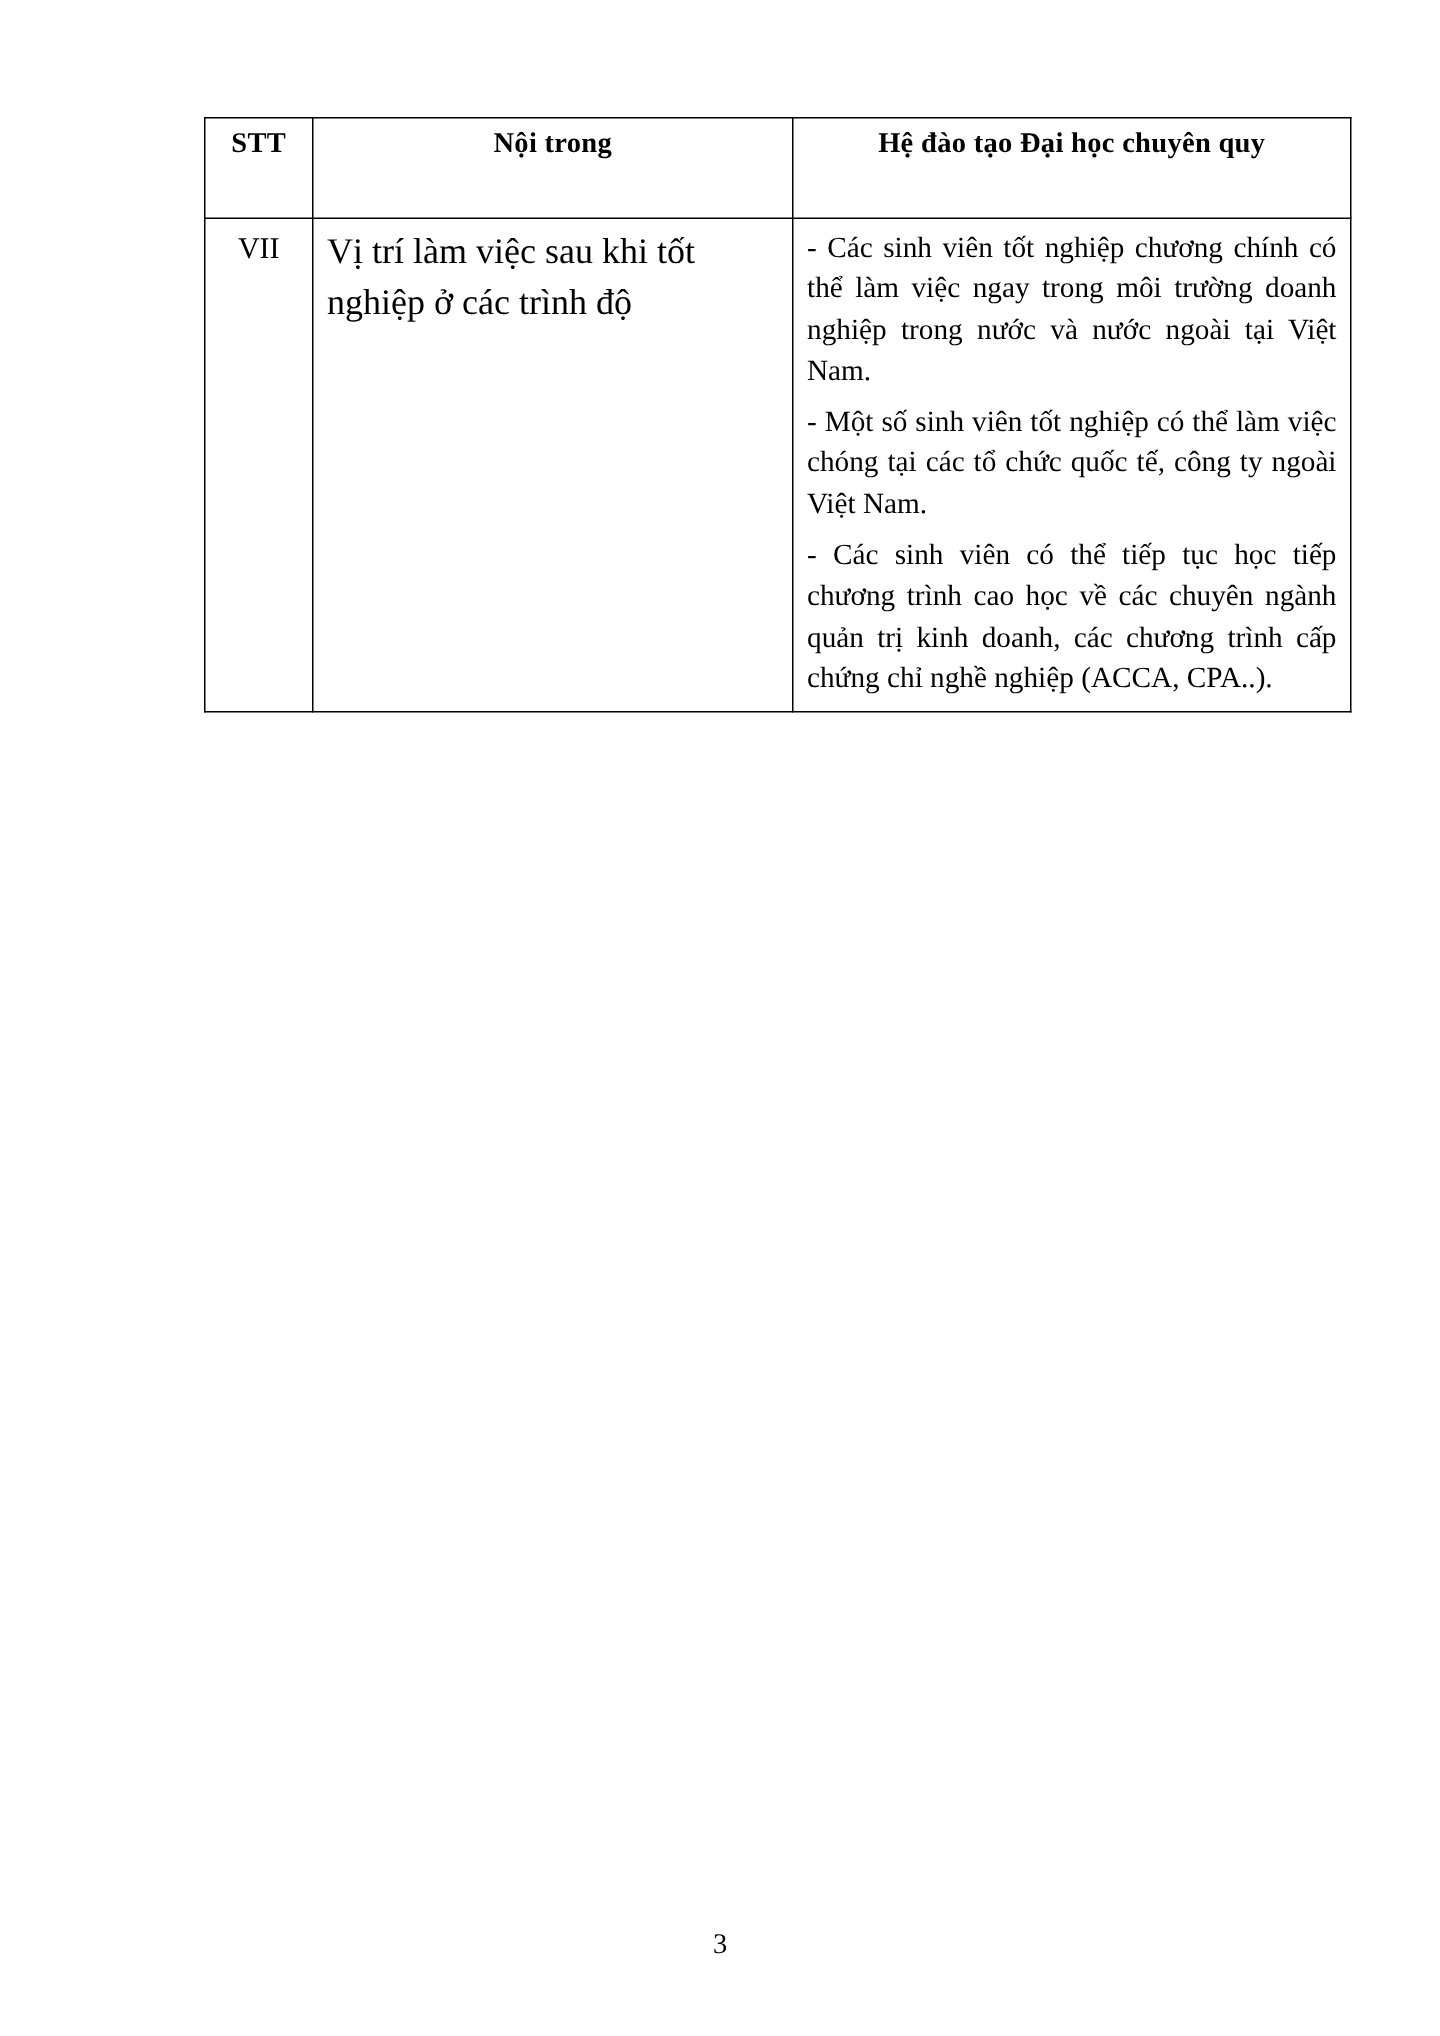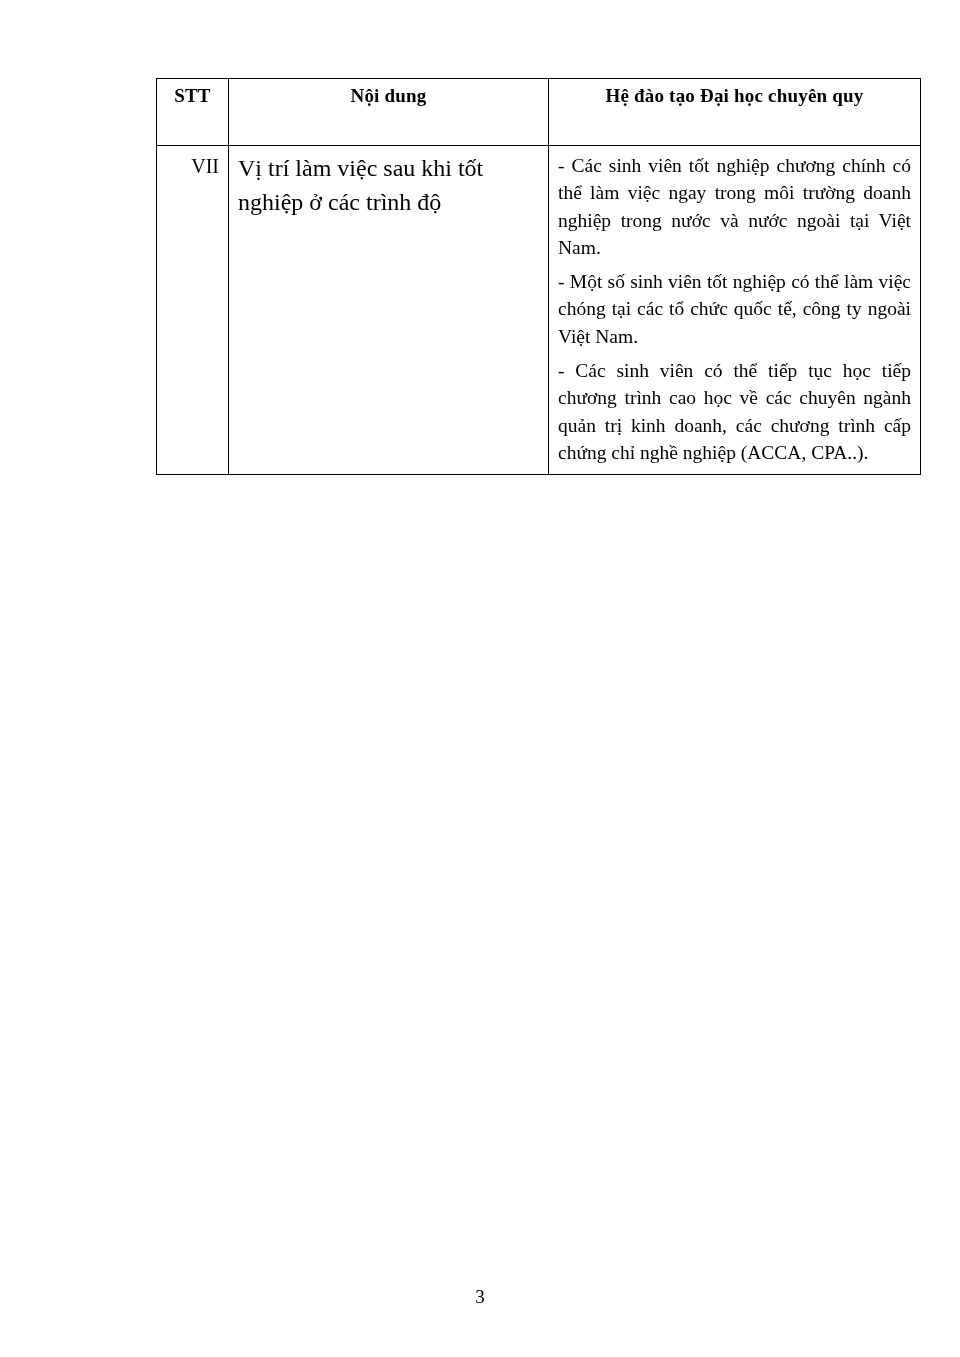--- a/index.html
+++ b/index.html
@@ -22,21 +22,20 @@
     width: 960px;
     height: 1357px;
   }
   .doc-table {
     position: absolute;
     left: 136px;
     top: 78px;
     width: 764px;
     border-collapse: collapse;
     table-layout: fixed;
-    margin-left: 20px;
   }
   .doc-table td, .doc-table th {
     border: 1px solid #000000;
     vertical-align: top;
     padding: 6px 9px 8px 9px;
   }
   .col-stt { width: 72px; }
   .col-noidung { width: 320px; }
   .col-he { width: 372px; }
 
@@ -50,21 +49,21 @@
     padding-top: 12px;
   }
   .cell-text {
     font-size: 19.5px;
     line-height: 1.40;
     text-align: justify;
     text-justify: inter-word;
     hyphens: none;
   }
   .cell-center {
-    text-align: right;
+    text-align: center;
     font-size: 20px;
     line-height: 1.4;
     padding-top: 9px;
   }
   .cell-left {
     text-align: left;
     font-size: 24px;
     line-height: 1.40;
     padding-top: 9px;
   }
@@ -92,21 +91,21 @@
 
   <table class="doc-table">
     <colgroup>
       <col class="col-stt">
       <col class="col-noidung">
       <col class="col-he">
     </colgroup>
     <thead>
       <tr>
         <th class="head-cell col-stt">STT</th>
-        <th class="head-cell col-noidung">Nội dung</th>
+        <th class="head-cell col-noidung">Nội trong</th>
         <th class="head-cell col-he">Hệ đào tạo Đại học chuyên quy</th>
       </tr>
     </thead>
     <tbody>
       <tr>
         <td class="cell-center">VII</td>
         <td class="cell-left">Vị trí làm việc sau khi tốt nghiệp ở các trình độ</td>
         <td class="cell-text">
           <p class="para">- Các sinh viên tốt nghiệp chương chính có thể làm việc ngay trong môi trường doanh nghiệp trong nước và nước ngoài tại Việt Nam.</p>
           <p class="para">- Một số sinh viên tốt nghiệp có thể làm việc chóng tại các tổ chức quốc tế, công ty ngoài Việt Nam.</p>

